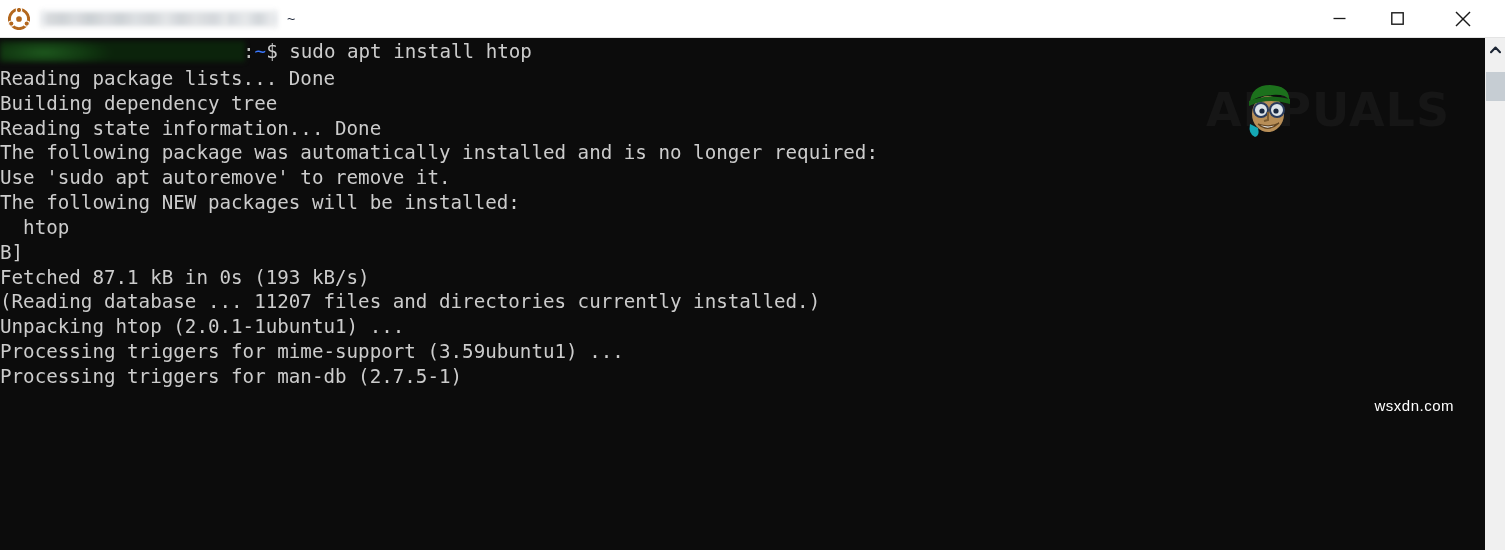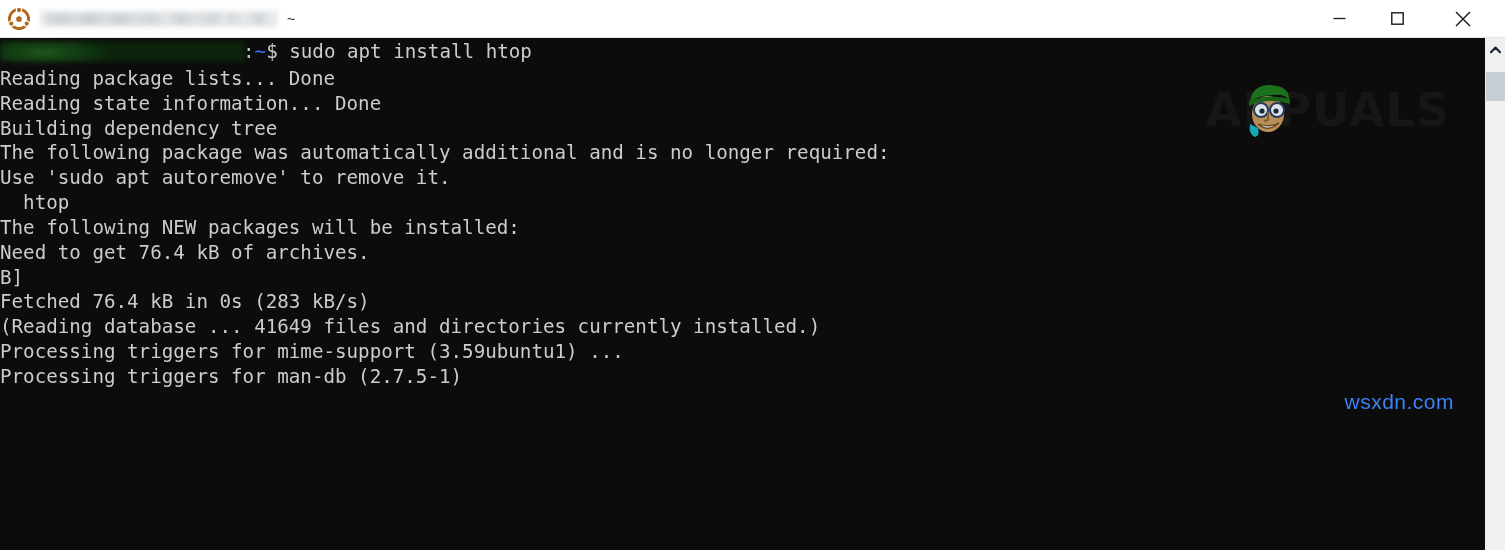--- a/index.html
+++ b/index.html
@@ -151,22 +151,22 @@
     width: 248px;
     height: 58px;
     pointer-events: none;
     opacity: .92;
   }
   .wm-wsxdn {
     position: absolute;
     right: 30px;
     bottom: 4px;
     font-family: "Liberation Sans", sans-serif;
-    font-size: 21px;
-    color: #3b82f6;
+    font-size: 15px;
+    color: #ffffff;
     letter-spacing: .5px;
     pointer-events: none;
   }
 
   
   .scrollbar {
     position: absolute;
     top: 38px;
     right: 0;
     width: 21px;
@@ -238,30 +238,30 @@
     </div>
   </div>
 
   <div class="term">
     <div class="term-inner">
 
       <div class="line"><span class="redact"></span><span class="c-white">:</span><span class="c-blue">~</span><span class="c-white">$</span><span class="c-white"> </span><span class="c-white">sudo apt install htop</span></div>
 
       <div id="output-lines">
           <div class="line">Reading package lists... Done</div>
+          <div class="line">Building dependency tree</div>
           <div class="line">Reading state information... Done</div>
-          <div class="line">Building dependency tree</div>
-          <div class="line">The following package was automatically additional and is no longer required:</div>
+          <div class="line">The following package was automatically installed and is no longer required:</div>
           <div class="line">Use 'sudo apt autoremove' to remove it.</div>
+          <div class="line">The following NEW packages will be installed:</div>
           <div class="line">  htop</div>
-          <div class="line">The following NEW packages will be installed:</div>
-          <div class="line">Need to get 76.4 kB of archives.</div>
           <div class="line">B]</div>
-          <div class="line">Fetched 76.4 kB in 0s (283 kB/s)</div>
-          <div class="line">(Reading database ... 41649 files and directories currently installed.)</div>
+          <div class="line">Fetched 87.1 kB in 0s (193 kB/s)</div>
+          <div class="line">(Reading database ... 11207 files and directories currently installed.)</div>
+          <div class="line">Unpacking htop (2.0.1-1ubuntu1) ...</div>
           <div class="line">Processing triggers for mime-support (3.59ubuntu1) ...</div>
           <div class="line">Processing triggers for man-db (2.7.5-1)</div>
         </div>
     </div>
 
     <div class="wm-appuals">
       <svg width="248" height="58" viewBox="0 0 248 58" aria-hidden="true">
         <text x="0" y="44" font-family="DejaVu Sans, sans-serif" font-size="46" font-weight="bold" fill="#171717" letter-spacing="1">APPUALS</text>
 
         <g transform="translate(40,2)">

